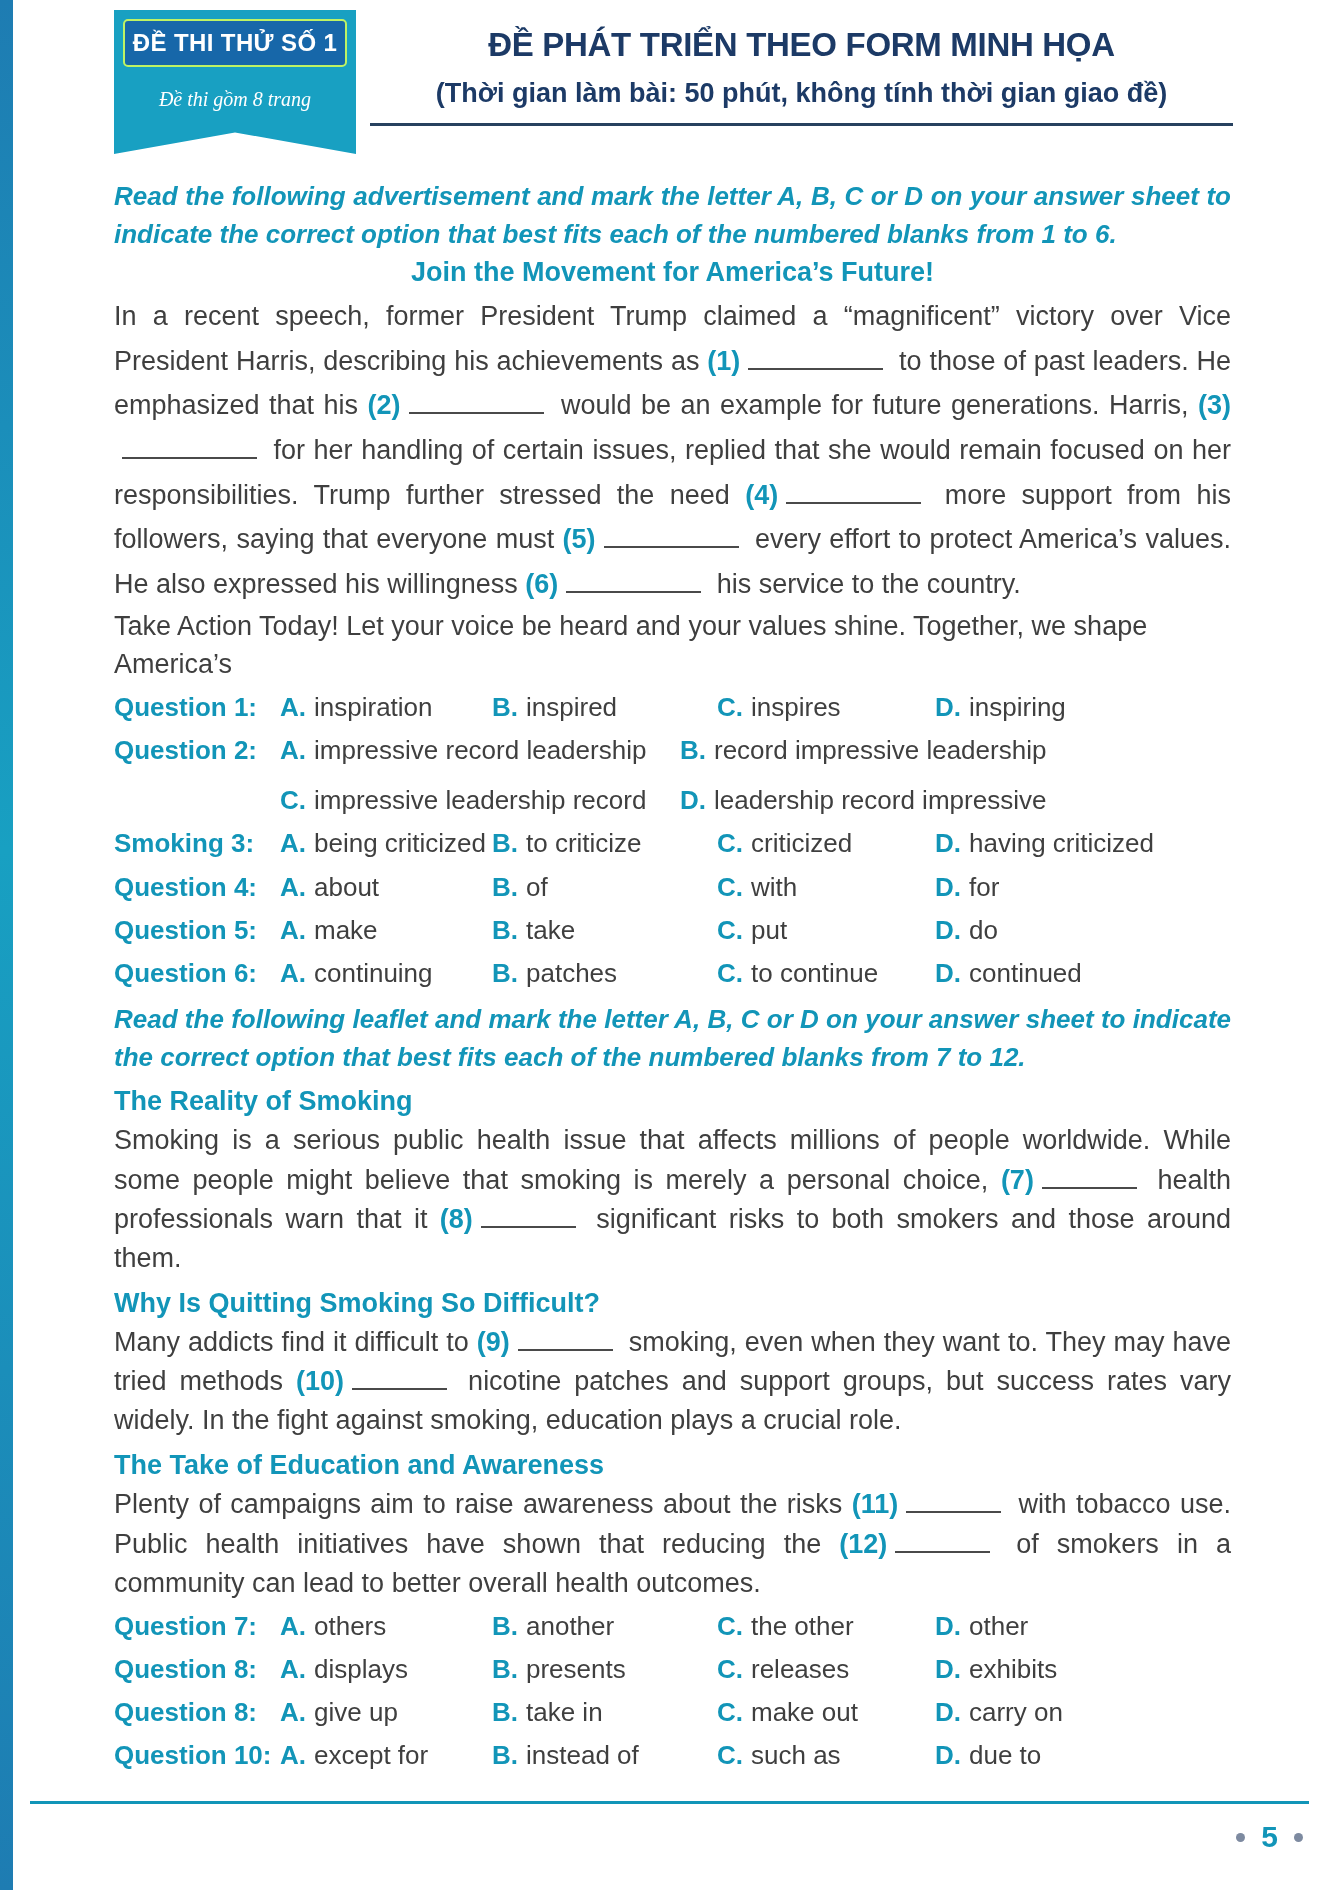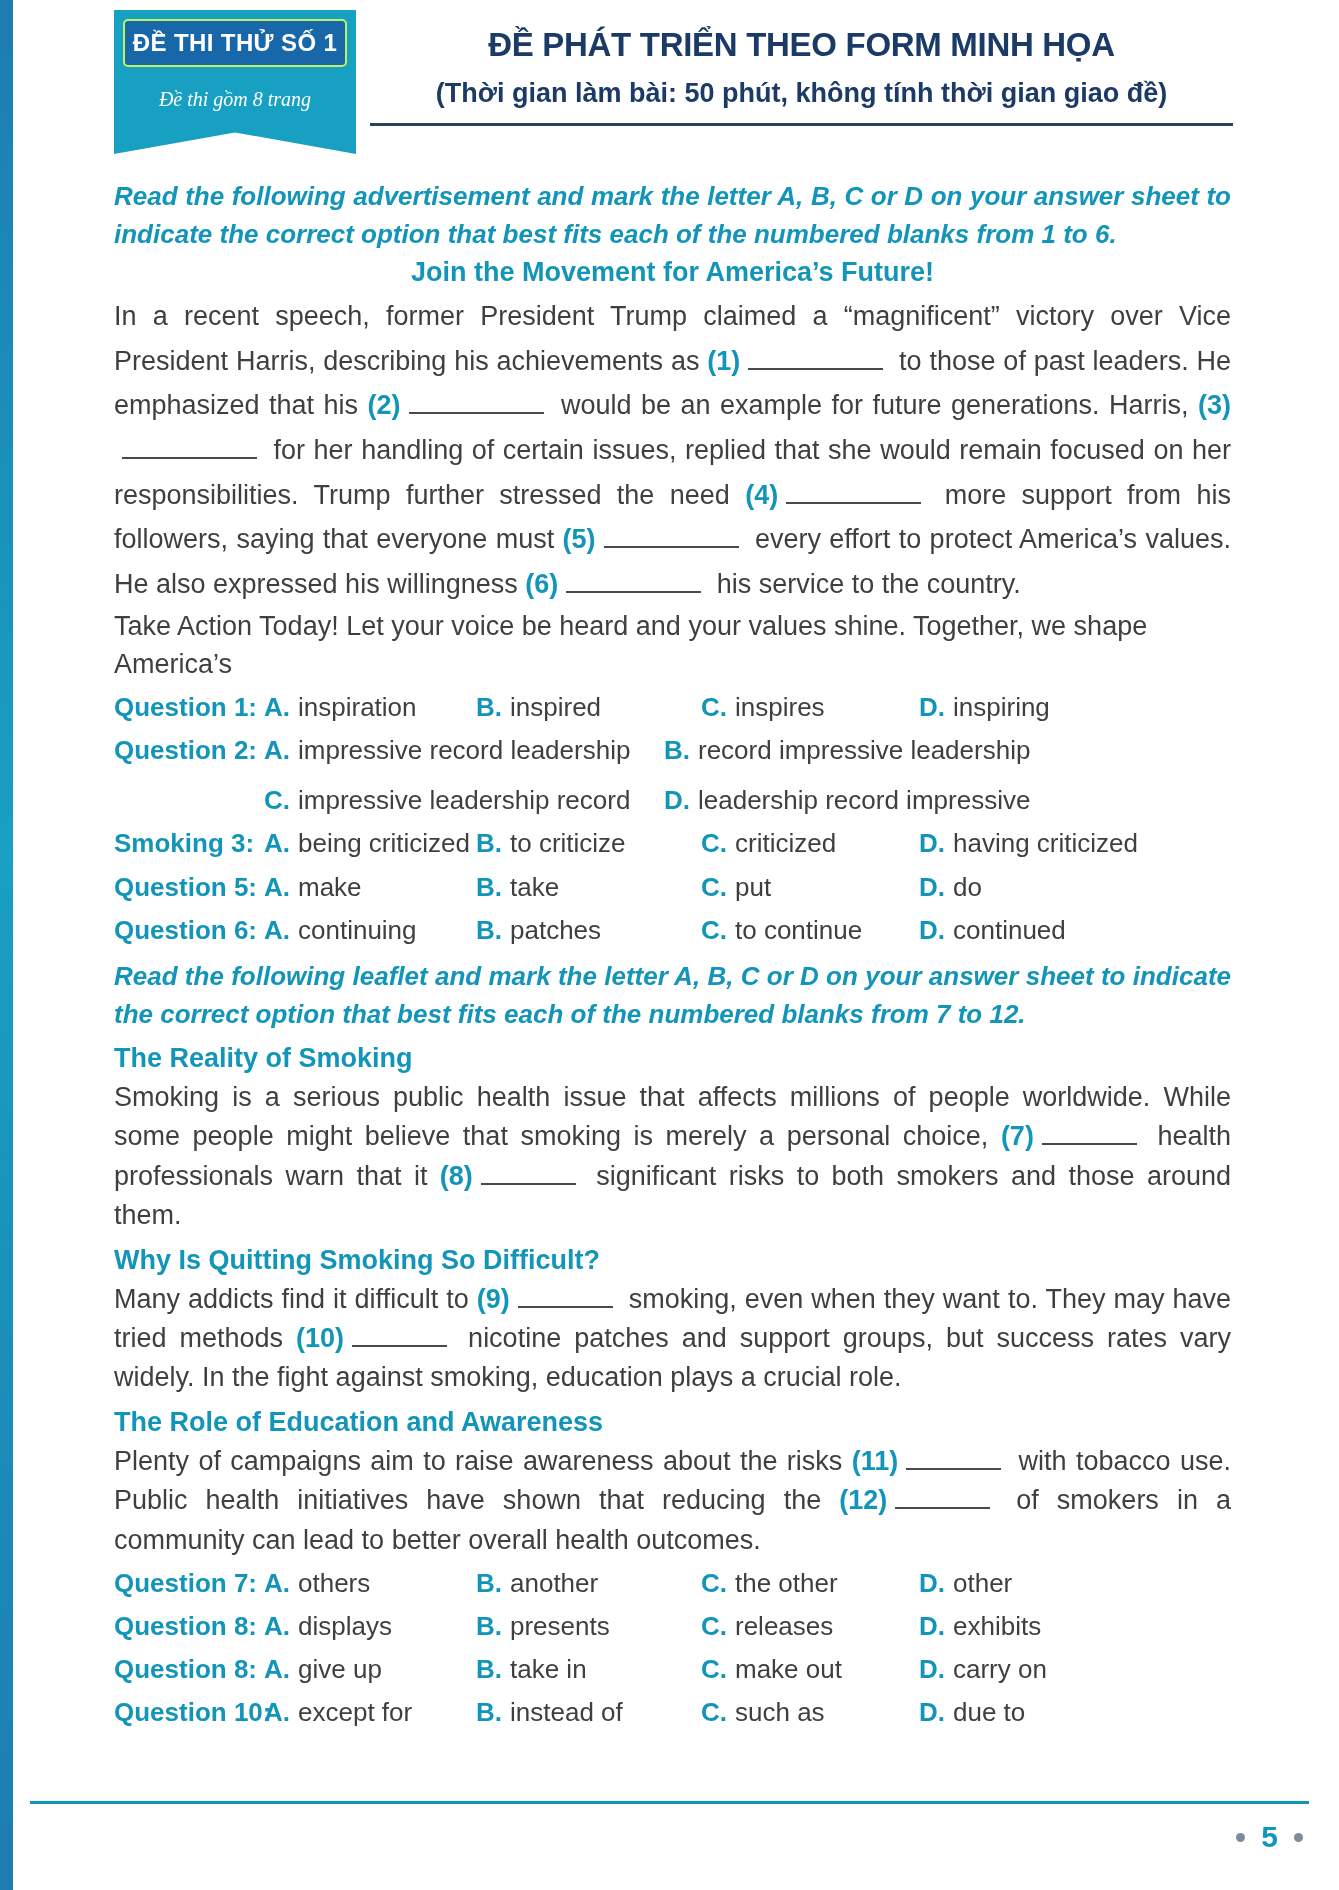--- a/index.html
+++ b/index.html
@@ -48,21 +48,21 @@
   
   .questions { margin-top:8px; }
   .q-row {
     display:grid; grid-template-columns:150px 212px 225px 218px auto;
     font-size:26px; line-height:1.2; margin-bottom:12px; align-items:baseline;
   }
   .q-wide { grid-template-columns:150px 400px auto; row-gap:19px; }
   .q-wide .q-label { grid-row:span 2; }
   .q-label { color:#1295b8; font-weight:bold; white-space:nowrap; }
   .q-letter { color:#1295b8; font-weight:bold; margin-right:8px; }
-  .q-opt { white-space:nowrap; }
+  .q-opt { white-space:nowrap;margin-left:16px; }
   
   .footer-line { position:absolute; left:30px; right:30px; bottom:86px; height:3px; background:#1295b8; }
   .page-number-wrap { position:absolute; right:36px; bottom:36px; display:flex; align-items:center; gap:16px; }
   .dot { width:9px; height:9px; border-radius:50%; background:#7d8aa0; }
   .page-number { color:#1295b8; font-size:30px; font-weight:bold; }
 </style>
 </head>
 <body>
 
 <div class="page">
@@ -104,20 +104,27 @@
           <span class="q-opt"><span class="q-letter">D.</span><span class="q-text">leadership record impressive</span></span>
         </div>
         <div class="q-row">
           <span class="q-label">Smoking 3:</span>
           <span class="q-opt"><span class="q-letter">A.</span><span class="q-text">being criticized</span></span>
           <span class="q-opt"><span class="q-letter">B.</span><span class="q-text">to criticize</span></span>
           <span class="q-opt"><span class="q-letter">C.</span><span class="q-text">criticized</span></span>
           <span class="q-opt"><span class="q-letter">D.</span><span class="q-text">having criticized</span></span>
         </div>
         <div class="q-row">
+          <span class="q-label">Question 4:</span>
+          <span class="q-opt"><span class="q-letter">A.</span><span class="q-text">about</span></span>
+          <span class="q-opt"><span class="q-letter">B.</span><span class="q-text">of</span></span>
+          <span class="q-opt"><span class="q-letter">C.</span><span class="q-text">with</span></span>
+          <span class="q-opt"><span class="q-letter">D.</span><span class="q-text">for</span></span>
+        </div>
+        <div class="q-row">
           <span class="q-label">Question 5:</span>
           <span class="q-opt"><span class="q-letter">A.</span><span class="q-text">make</span></span>
           <span class="q-opt"><span class="q-letter">B.</span><span class="q-text">take</span></span>
           <span class="q-opt"><span class="q-letter">C.</span><span class="q-text">put</span></span>
           <span class="q-opt"><span class="q-letter">D.</span><span class="q-text">do</span></span>
         </div>
         <div class="q-row">
           <span class="q-label">Question 6:</span>
           <span class="q-opt"><span class="q-letter">A.</span><span class="q-text">continuing</span></span>
           <span class="q-opt"><span class="q-letter">B.</span><span class="q-text">patches</span></span>
@@ -127,21 +134,21 @@
       </div>
 
     <p class="instruction">Read the following leaflet and mark the letter A, B, C or D on your answer sheet to indicate the correct option that best fits each of the numbered blanks from 7 to 12.</p>
 
     <h3 class="subheading">The Reality of Smoking</h3>
     <p class="passage">Smoking is a serious public health issue that affects millions of people worldwide. While some people might believe that smoking is merely a personal choice, <span class="blank-num">(7)</span><span class="blank-line" style="width: 95px;"></span> health professionals warn that it <span class="blank-num">(8)</span><span class="blank-line" style="width: 95px;"></span> significant risks to both smokers and those around them.</p>
 
     <h3 class="subheading">Why Is Quitting Smoking So Difficult?</h3>
     <p class="passage">Many addicts find it difficult to <span class="blank-num">(9)</span><span class="blank-line" style="width: 95px;"></span> smoking, even when they want to. They may have tried methods <span class="blank-num">(10)</span><span class="blank-line" style="width: 95px;"></span> nicotine patches and support groups, but success rates vary widely. In the fight against smoking, education plays a crucial role.</p>
 
-    <h3 class="subheading">The Role of Education and Awareness</h3>
+    <h3 class="subheading">The Take of Education and Awareness</h3>
     <p class="passage">Plenty of campaigns aim to raise awareness about the risks <span class="blank-num">(11)</span><span class="blank-line" style="width: 95px;"></span> with tobacco use. Public health initiatives have shown that reducing the <span class="blank-num">(12)</span><span class="blank-line" style="width: 95px;"></span> of smokers in a community can lead to better overall health outcomes.</p>
 
     <div class="questions">
         <div class="q-row">
           <span class="q-label">Question 7:</span>
           <span class="q-opt"><span class="q-letter">A.</span><span class="q-text">others</span></span>
           <span class="q-opt"><span class="q-letter">B.</span><span class="q-text">another</span></span>
           <span class="q-opt"><span class="q-letter">C.</span><span class="q-text">the other</span></span>
           <span class="q-opt"><span class="q-letter">D.</span><span class="q-text">other</span></span>
         </div>

